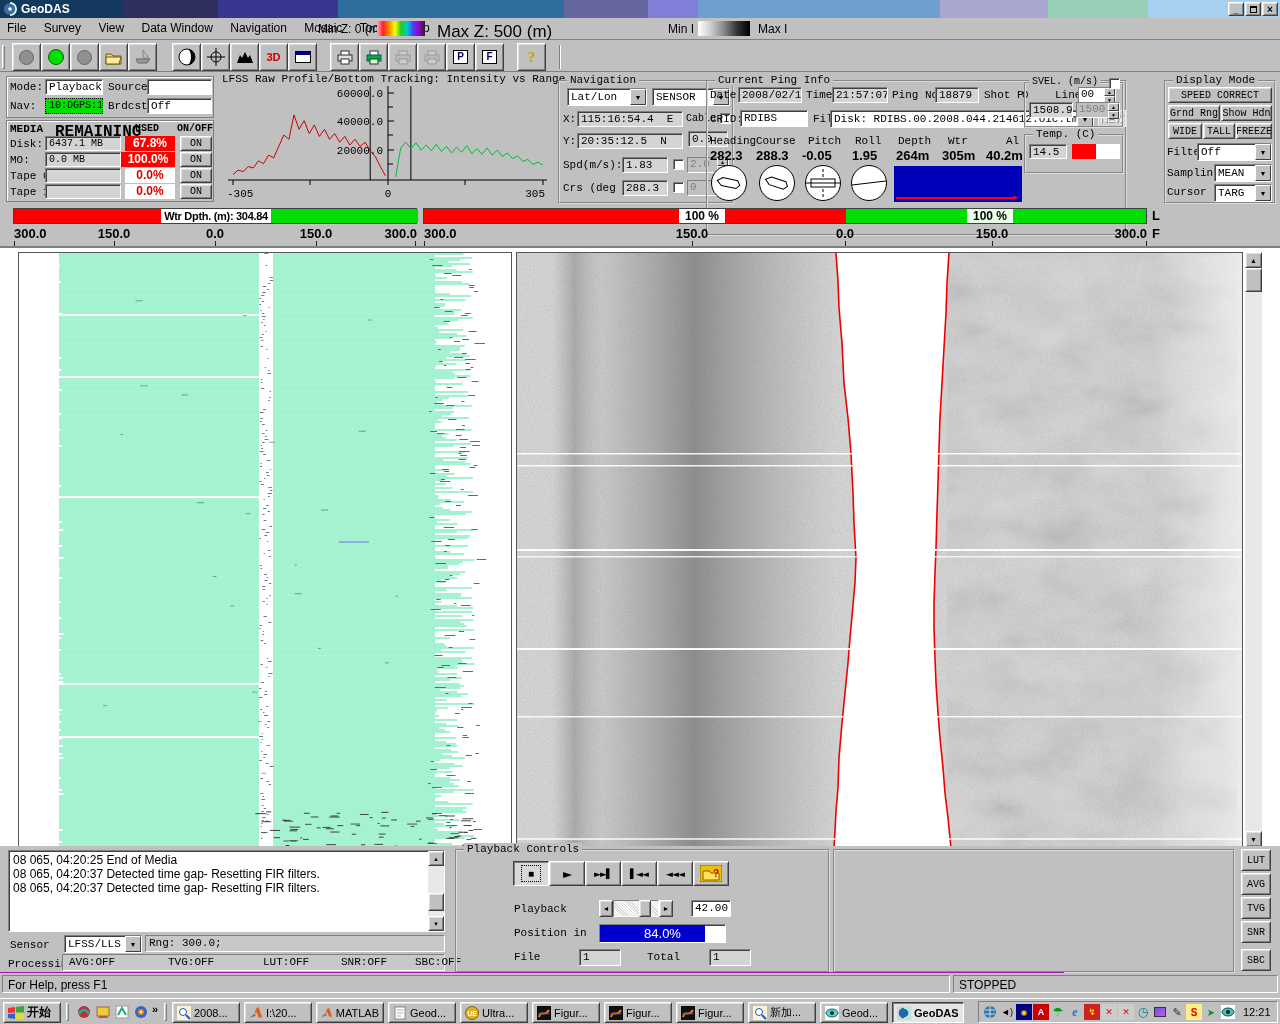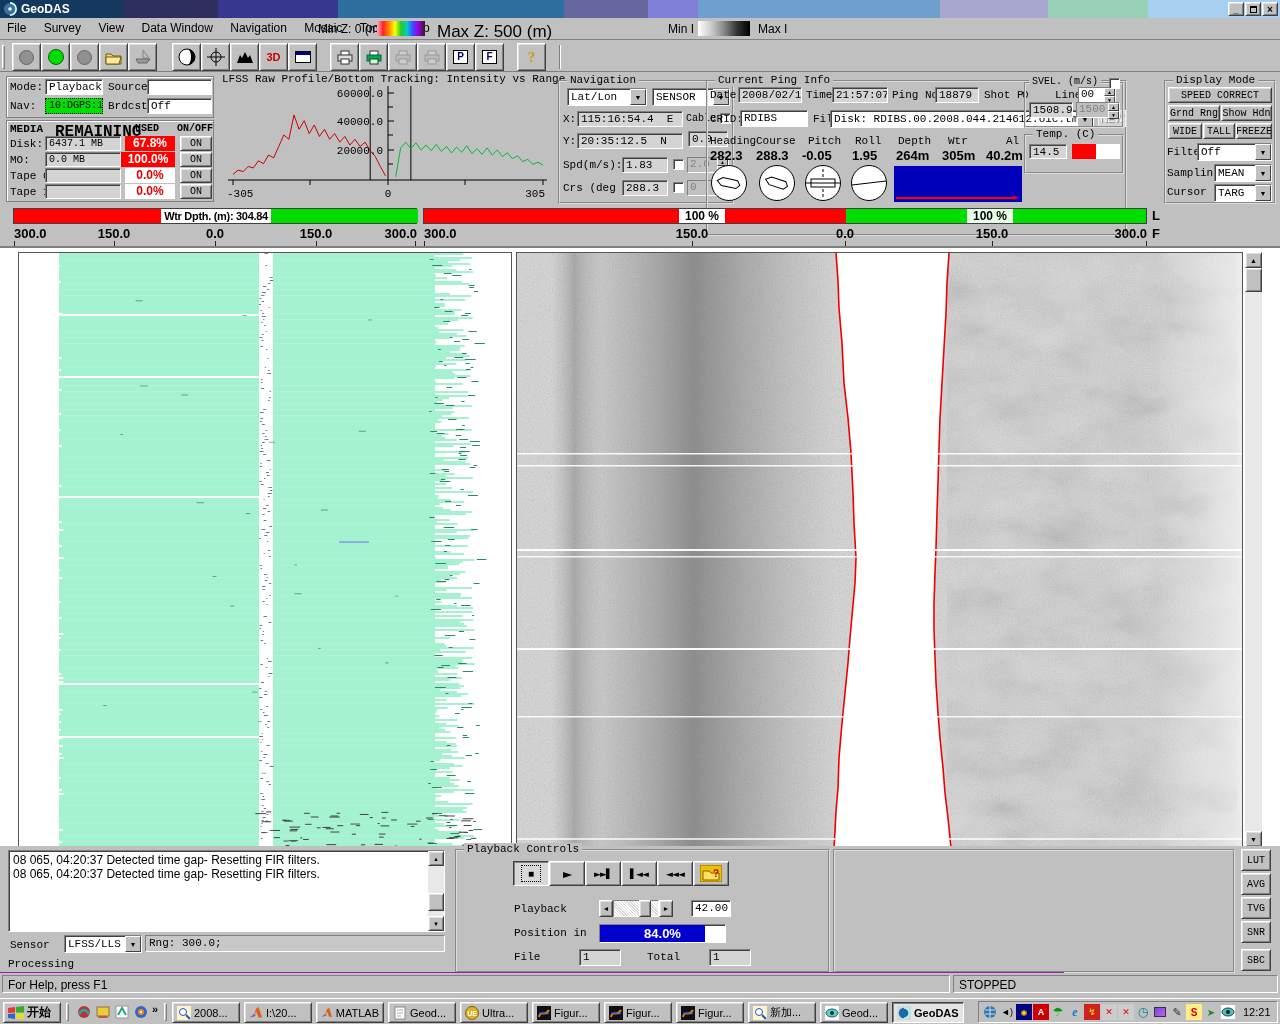--- a/index.html
+++ b/index.html
@@ -1203,40 +1203,48 @@
     <span class="a btn raised" style="left:0;top:0;width:17px;height:16px;font-size:7px">▲</span>
     <span class="a raised" style="left:0;top:16px;width:17px;height:24px"></span>
     <span class="a btn raised" style="left:0;bottom:0;width:17px;height:16px;font-size:7px">▼</span>
   </div>
 </div>
 
 <div class="a" style="left:0;top:846px;width:1280px;height:130px;background:#c0c0c0">
 
   <div class="a sunken" style="left:8px;top:4px;width:437px;height:82px;overflow:hidden">
     <div style="padding:2px 20px 2px 4px;font-size:12px;line-height:14px">
+      <div>08 065, 04:20:25 End of Media</div>
       <div>08 065, 04:20:37 Detected time gap- Resetting FIR filters.</div>
       <div>08 065, 04:20:37 Detected time gap- Resetting FIR filters.</div>
     </div>
     <div class="a" style="right:0;top:0;width:16px;height:100%;background:#e8e8e8">
       <span class="a btn raised" style="left:0;top:0;width:16px;height:15px;font-size:6px">▲</span>
       <span class="a raised" style="left:0;top:42px;width:16px;height:18px"></span>
       <span class="a btn raised" style="left:0;bottom:0;width:16px;height:15px;font-size:6px">▼</span>
     </div>
   </div>
 
   <span class="a lbl mono" style="left:10px;top:93px">Sensor</span>
   <div class="a ddown" style="left:64px;top:89px;width:78px;height:18px">
       <span class="dtxt mono">LFSS/LLS</span>
       <span class="ddbtn">▼</span>
     </div>
   <span class="a" style="left:145px;top:89px;width:300px;height:17px;background:#c8c8c8;border:1px solid;border-color:#808080 #fff #fff #808080">
       <span class="fldtx mono" style="line-height:15px">Rng: 300.0;</span>
     </span>
 
   <span class="a lbl mono" style="left:8px;top:112px">Processing</span>
+  <div class="a" style="left:62px;top:108px;width:383px;height:17px;background:#c8c8c8;border:1px solid;border-color:#808080 #fff #fff #808080">
+    <span class="a lbl mono" style="left:6px;top:1px">AVG:OFF</span>
+    <span class="a lbl mono" style="left:105px;top:1px">TVG:OFF</span>
+    <span class="a lbl mono" style="left:200px;top:1px">LUT:OFF</span>
+    <span class="a lbl mono" style="left:278px;top:1px">SNR:OFF</span>
+    <span class="a lbl mono" style="left:352px;top:1px">SBC:OFF</span>
+  </div>
 
   <div class="group" style="left:455px;top:3px;width:375px;height:124px">
     <span class="gtitle mono">Playback Controls</span>
     <span class="a btn pressed" style="left:56px;top:10px;width:36px;height:25px">
         <span style="border:1px dotted #000;padding:2px 6px;font-size:10px">■</span>
       </span>
     <span class="a btn raised transport" style="left:92px;top:10px;width:36px;height:25px;font-size:12px">►</span>
     <span class="a btn raised transport" style="left:128px;top:10px;width:36px;height:25px">►►▌</span>
     <span class="a btn raised transport" style="left:164px;top:10px;width:36px;height:25px">▌◄◄</span>
     <span class="a btn raised transport" style="left:200px;top:10px;width:36px;height:25px">◄◄◄</span>
@@ -1251,21 +1259,21 @@
     <span class="a btn raised" style="left:142px;top:49px;width:14px;height:17px;font-size:7px">◄</span>
     <span class="a" style="left:156px;top:49px;width:46px;height:17px;background:repeating-linear-gradient(45deg,#fff 0 1px,#d8d8d8 1px 2px);border:1px solid;border-color:#808080 #fff #fff #808080"></span>
     <span class="a raised" style="left:182px;top:49px;width:12px;height:17px"></span>
     <span class="a btn raised" style="left:202px;top:49px;width:14px;height:17px;font-size:7px">►</span>
     <span class="a sunken" style="left:234px;top:49px;width:40px;height:17px">
         <span class="fldtx mono" style="line-height:15px">42.00</span>
       </span>
     <span class="a lbl mono" style="left:57px;top:76px">Position in</span>
     <div class="a sunken" style="left:142px;top:73px;width:127px;height:19px;background:#fff">
       <span class="a" id="pos-fill" style="left: 0px; top: 0px; height: 17px; background: rgb(0, 0, 204); width: 84%;"></span>
-      <span class="a" style="left:0;top:1px;width:100%;text-align:center;color:#fff;font-weight:bold;font-size:13px">84.0%</span>
+      <span class="a" style="left:0;top:1px;width:100%;text-align:center;color:#fff;font-weight:normal;font-size:13px">84.0%</span>
     </div>
     <span class="a lbl mono" style="left:57px;top:100px">File</span>
     <span class="a sunken-g" style="left:122px;top:98px;width:42px;height:17px">
         <span class="fldtx mono" style="line-height:15px">1</span>
       </span>
     <span class="a lbl mono" style="left:190px;top:100px">Total</span>
     <span class="a sunken-g" style="left:252px;top:98px;width:42px;height:17px">
         <span class="fldtx mono" style="line-height:15px">1</span>
       </span>
   </div>

